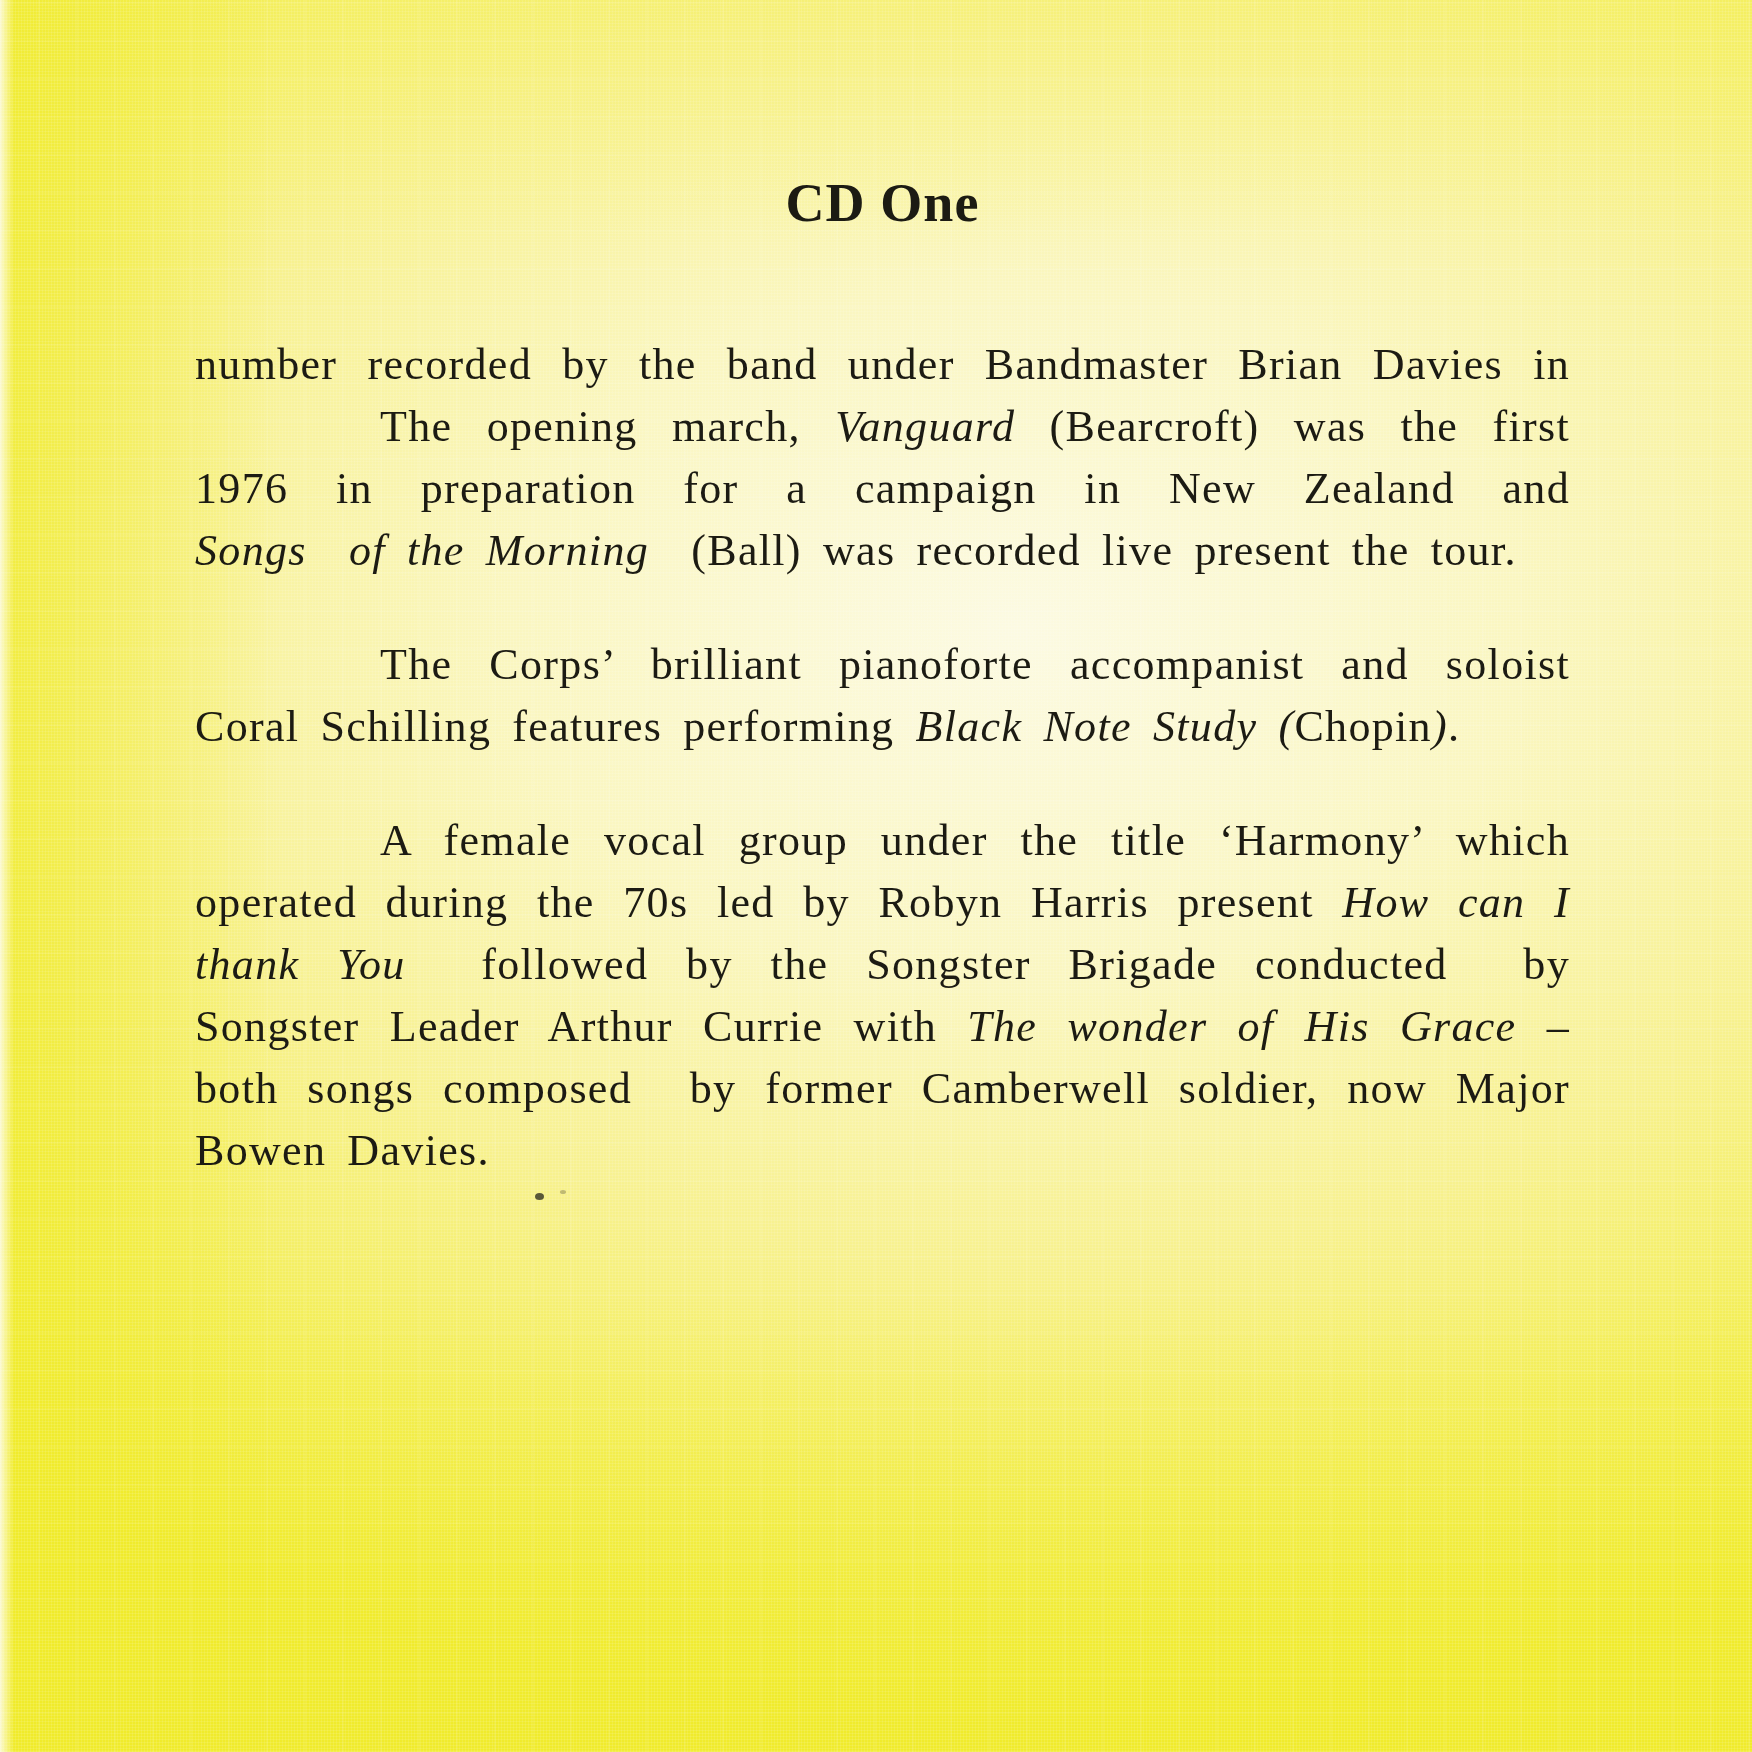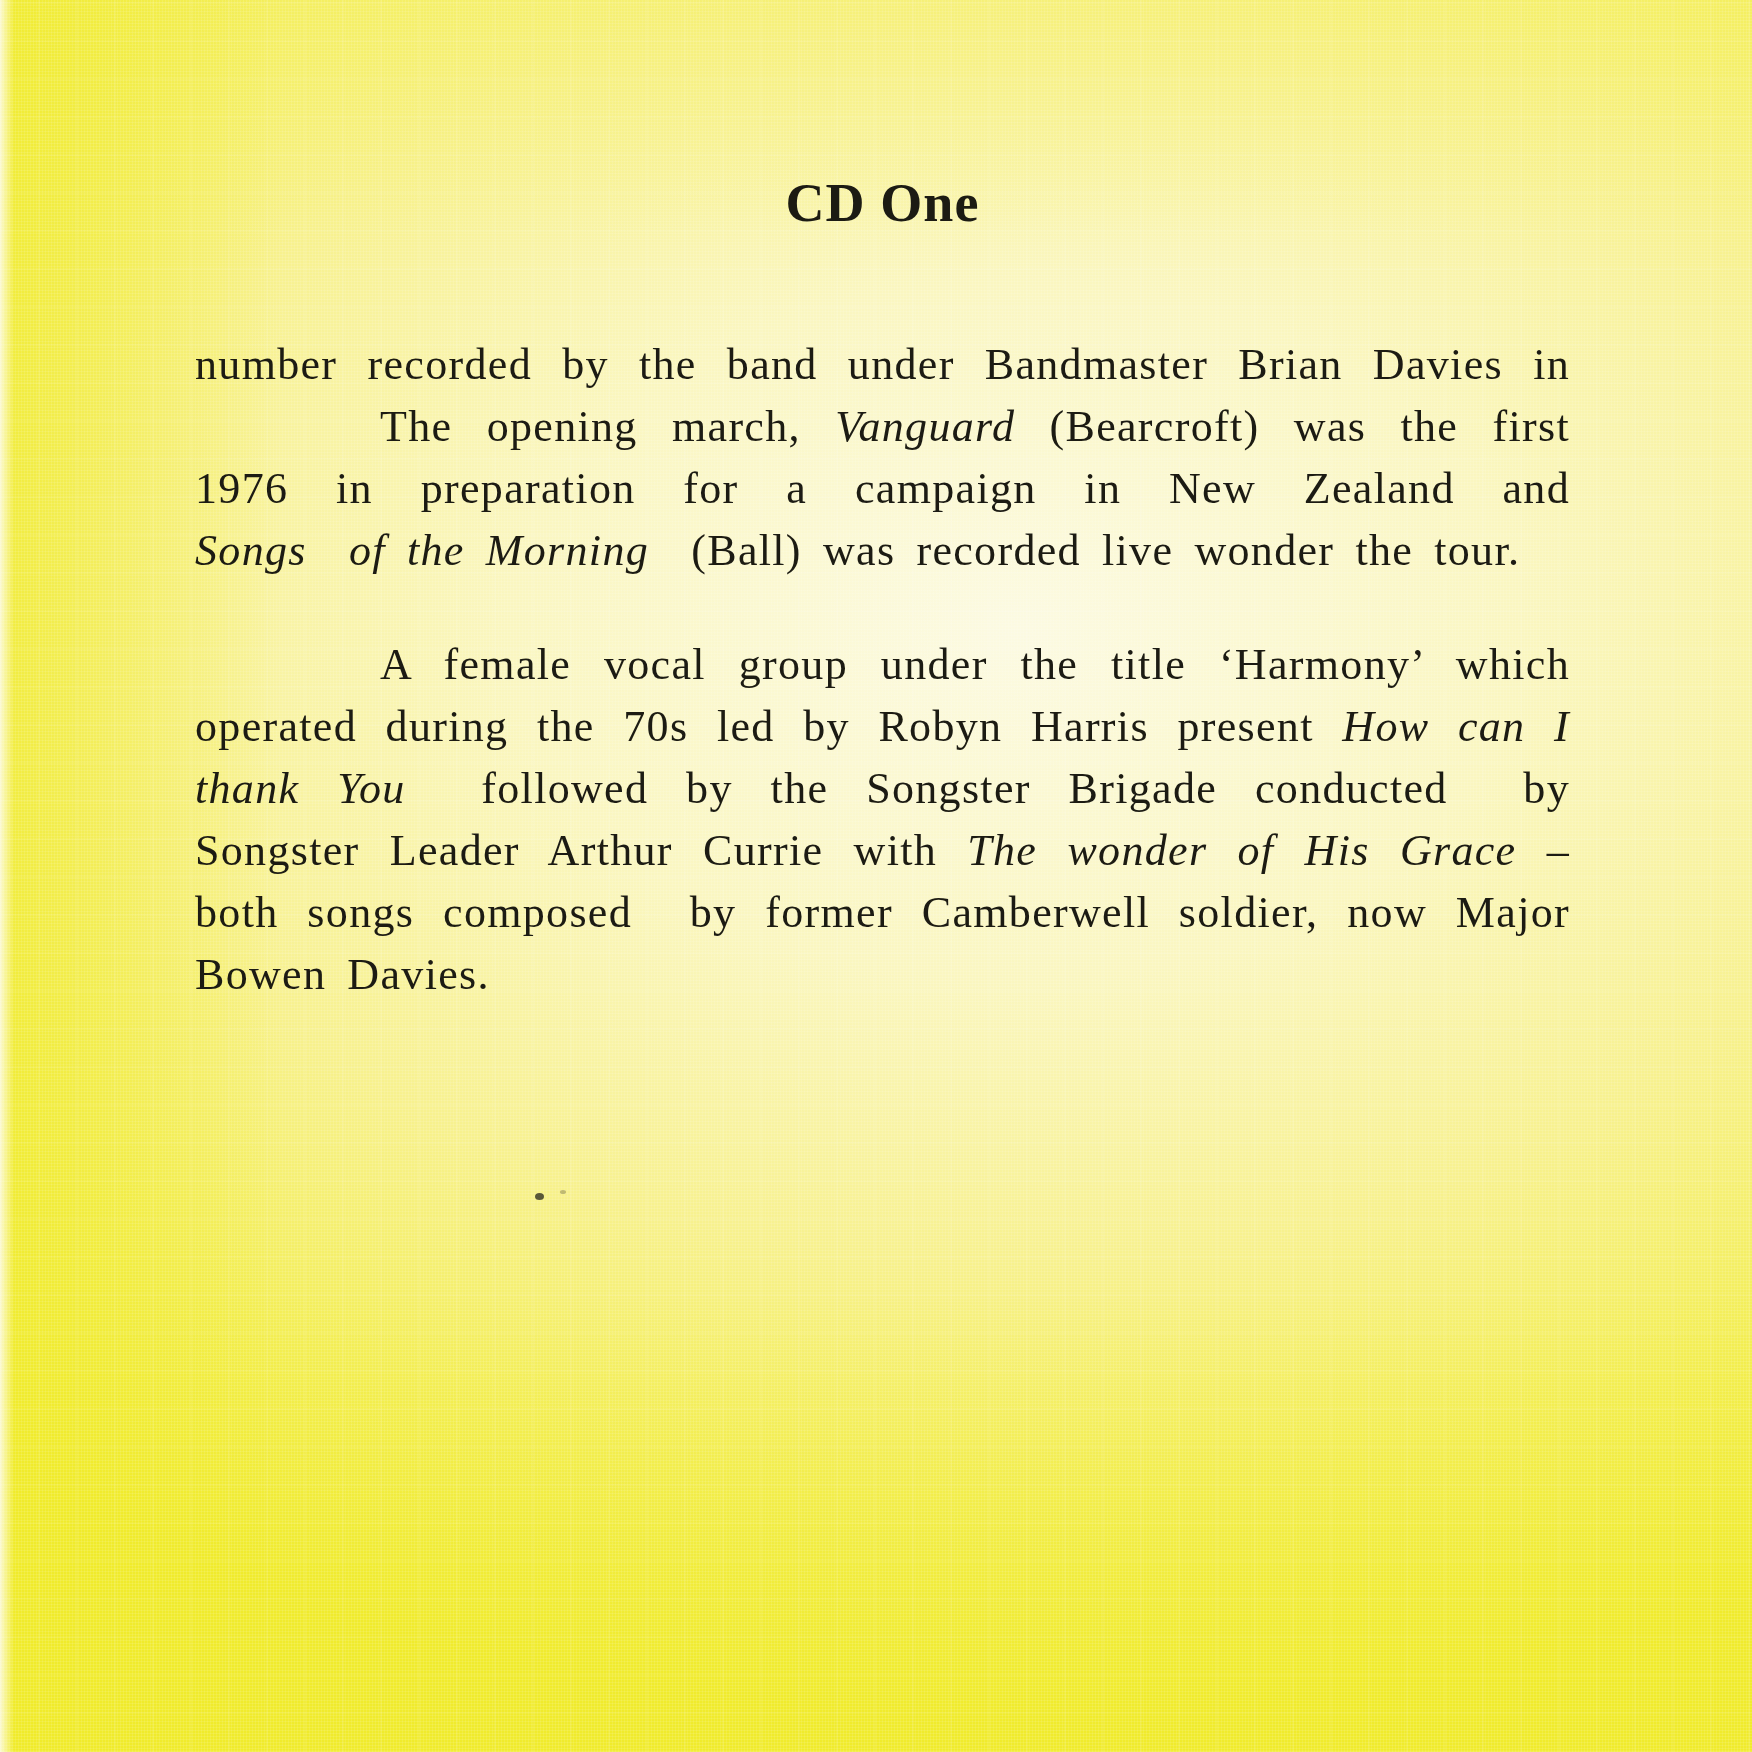--- a/index.html
+++ b/index.html
@@ -86,21 +86,25 @@
 
 <div class="page">
   <div class="texture"></div>
   <div class="content">
     <h1 class="title">CD One</h1>
     <div>
         <div class="para">
           <span class="line j"><span>number recorded by the band under Bandmaster Brian Davies in</span></span>
           <span class="line j indent"><span>The opening march, </span><span class="em">Vanguard</span><span> (Bearcroft) was the first</span></span>
           <span class="line j"><span>1976 in preparation for a campaign in New Zealand and</span></span>
-          <span class="line"><span class="em">Songs  of the Morning</span><span>  (Ball) was recorded live wonder the tour.</span></span>
+          <span class="line"><span class="em">Songs  of the Morning</span><span>  (Ball) was recorded live present the tour.</span></span>
+        </div>
+        <div class="para">
+          <span class="line j indent"><span>The Corps’ brilliant pianoforte accompanist and soloist</span></span>
+          <span class="line"><span>Coral Schilling features performing </span><span class="em">Black Note Study (</span><span>Chopin</span><span class="em">)</span><span>.</span></span>
         </div>
         <div class="para">
           <span class="line j indent"><span>A female vocal group under the title ‘Harmony’ which</span></span>
           <span class="line j"><span>operated during the 70s led by Robyn Harris present </span><span class="em">How can I</span></span>
           <span class="line j"><span class="em">thank You</span><span>  followed by the Songster Brigade conducted  by</span></span>
           <span class="line j"><span>Songster Leader Arthur Currie with </span><span class="em">The wonder of His Grace</span><span> –</span></span>
           <span class="line j"><span>both songs composed  by former Camberwell soldier, now Major</span></span>
           <span class="line"><span>Bowen Davies.</span></span>
         </div>
       </div>

